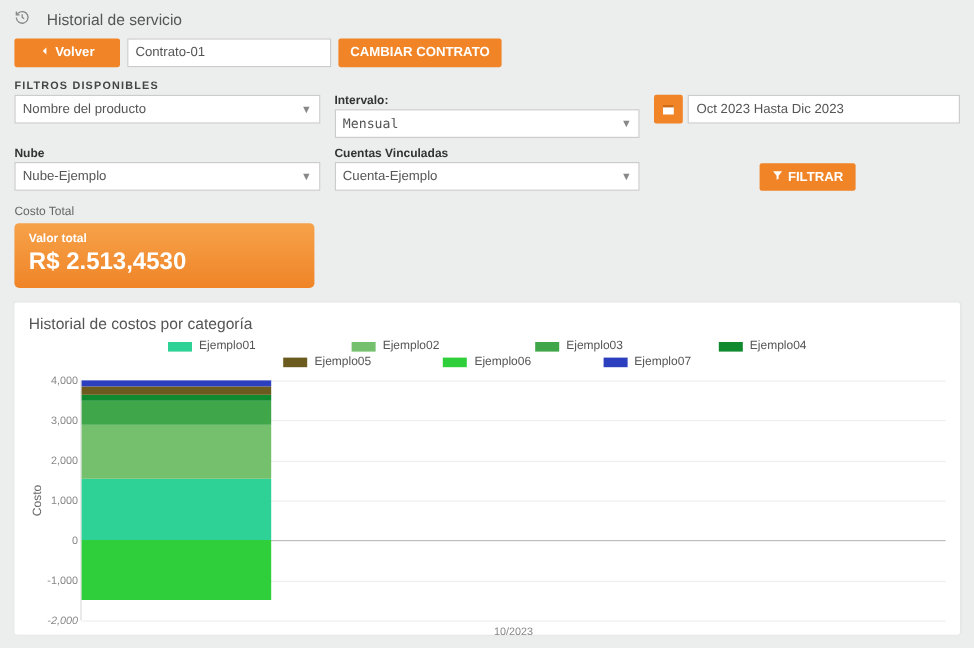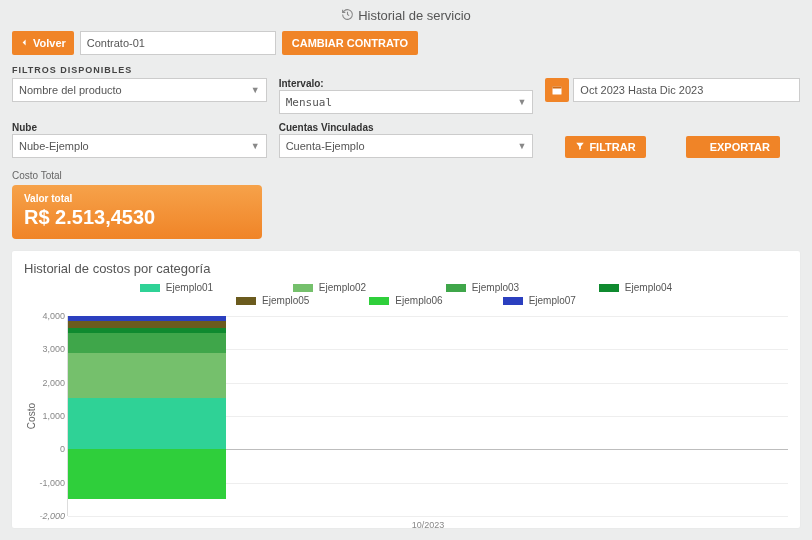--- a/index.html
+++ b/index.html
@@ -5,48 +5,48 @@
   * { box-sizing: border-box; }
   body {
     margin: 0;
     font-family: Arial, Helvetica, sans-serif;
     font-size: 11px;
     background: #eceded;
     color: #333;
     width: 812px;
   }
   .page { padding: 8px 12px 20px 12px; }
-  .page-title { display: flex; align-items: center; gap: 4px; margin: 0 0 8px 0; justify-content: center; }
+  .page-title { display: flex; align-items: center; gap: 14px; margin: 0 0 8px 0; }
   .page-title .icon { color: #777; }
   .page-title span.t { font-size: 13px; color: #555; }
 
   .btn-orange {
     background: #f08427;
     color: #fff;
     border: none;
     padding: 5px 10px;
     font-size: 11px;
     cursor: pointer;
     border-radius: 2px;
     display: inline-flex; align-items: center; gap: 4px;
     font-weight: bold;
   }
-  .btn-orange.small{ padding:4px 8px; font-weight:bold;}
+  .btn-orange.small{ padding:4px 21px; font-weight:bold;}
   .input, .select {
     background:#fff;
     border:1px solid #ccc;
     height:24px;
     padding:0 6px;
     font-size:11px;
     color:#555;
   }
   .select { position:relative; display:flex; align-items:center; justify-content:space-between; cursor:pointer;}
   .select .caret { color:#888; font-size:9px; }
   .row1 { display:flex; gap:6px; margin-bottom:10px; align-items:stretch;}
-  .contract-input { width:196px; display:flex; align-items:center; }
+  .contract-input { width:170px; display:flex; align-items:center; }
 
   .filters-title { font-size:9px; font-weight:bold; letter-spacing:1px; color:#444; margin-bottom:3px;}
   .label { font-size:10px; font-weight:bold; color:#333; margin-bottom:1px; display:block;}
   .filters { display:flex; gap:12px; }
   .col { flex:1; display:flex; flex-direction:column;}
   .filters .col .select, .filters .col .period-box { width:100%; }
   .period-box { display:flex; gap:4px; }
   .period-icon { background:#f08427; width:24px; height:24px; display:flex; align-items:center; justify-content:center; color:#fff; border-radius:2px;}
   .period-text { flex:1; background:#fff; border:1px solid #ccc; height:24px; display:flex; align-items:center; padding:0 6px; font-size:11px; color:#555;}
   .filters2 { display:flex; gap:12px; margin-top:8px;}
@@ -165,28 +165,20 @@
       </div>
     </div>
     <div class="actions">
       <button class="btn-orange">
         <span>
           <svg width="10" height="10" viewBox="0 0 24 24" fill="#fff">
               <path d="M3 4h18l-7 9v6l-4 2v-8z"></path>
             </svg>
         </span>
         <span>FILTRAR</span>
-      </button>
-      <button class="btn-orange">
-        <span>
-          <svg width="10" height="10" viewBox="0 0 24 24" fill="#fff">
-              <path d="M12 3v12m0 0l-4-4m4 4l4-4M4 21h16"></path>
-            </svg>
-        </span>
-        <span>EXPORTAR</span>
       </button>
     </div>
   </div>
 
   <div class="section-label">Costo Total</div>
   <div class="total-card">
     <div class="lbl">Valor total</div>
     <div class="val">R$ 2.513,4530</div>
   </div>
 

